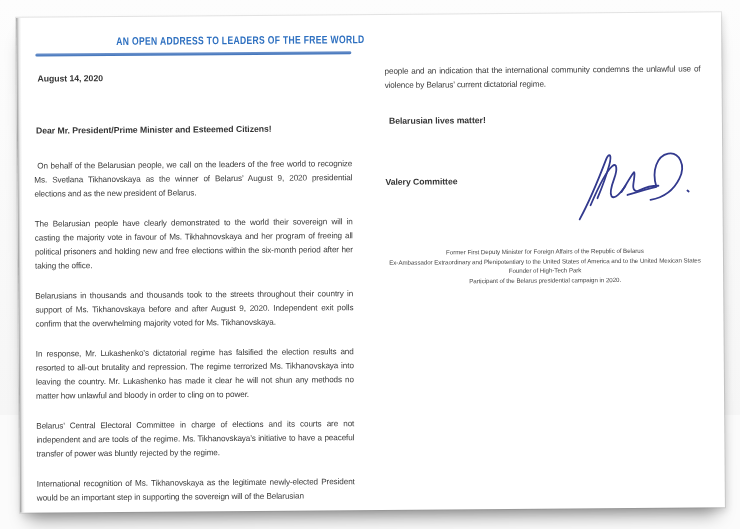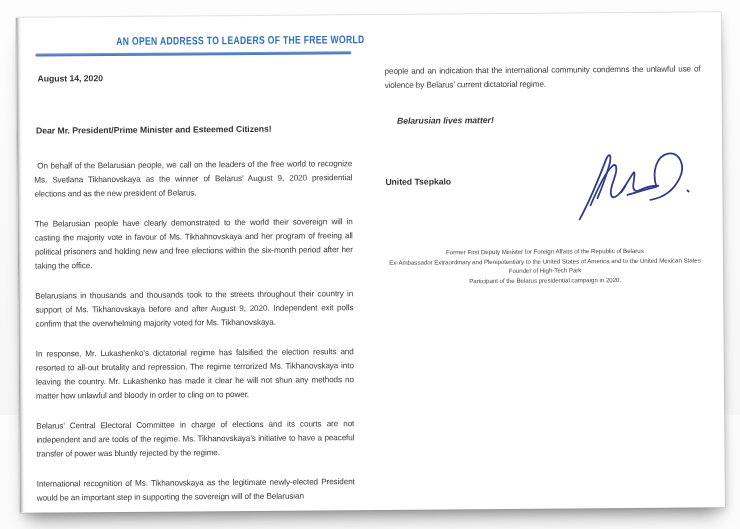--- a/index.html
+++ b/index.html
@@ -53,21 +53,21 @@
   .para {
     margin: 0 0 16px;
     font-size: 8.2px; line-height: 14px;
     letter-spacing: -0.12px;
     text-align: justify;
     color: #3c3c3c;
   }
   .para.first { text-indent: 3px; }
 
   .continuation { position: absolute; left: 0; top: 50px; width: 316px; margin: 0; }
-  .slogan      { position: absolute; left: 12px; top: 101px; font-style: italic; }
+  .slogan      { position: absolute; left: 4px; top: 101px; }
   .signer-name { position: absolute; left: 0; top: 162px; }
   .signature-svg { position: absolute; left: 182px; top: 126px; width: 132px; height: 88px; }
   .titles {
     position: absolute; left: -8px; top: 233px; width: 334px;
     text-align: center; font-size: 6.2px; line-height: 9.6px;
     color: #474747; letter-spacing: -0.05px;
   }
 </style>
 </head>
 <body>
@@ -95,21 +95,21 @@
         <p class="para">Belarus’ Central Electoral Committee in charge of elections and its courts are not independent and are tools of the regime.  Ms. Tikhanovskaya’s initiative to have a peaceful transfer of power was bluntly rejected by the regime.</p>
         <p class="para">International recognition of Ms. Tikhanovskaya as the legitimate newly-elected President would be an important step in supporting the sovereign will of the Belarusian</p>
       </div>
     </div>
 
     <div class="col-right">
       <p class="para continuation">people and an indication that the international community condemns the unlawful use of violence by Belarus’ current dictatorial regime.</p>
 
       <div class="slogan bold-line">Belarusian lives matter!</div>
 
-      <div class="signer-name bold-line">United Tsepkalo</div>
+      <div class="signer-name bold-line">Valery Committee</div>
 
       <svg class="signature-svg" viewBox="0 0 132 88" aria-hidden="true">
         <g fill="none" stroke="#333a8e" stroke-width="1.8" stroke-linecap="round" stroke-linejoin="round">
           <path d="M12 80 C 22 62, 32 38, 39 20 C 42 13, 45 15, 42 26 C 38 40, 33 52, 30 59"></path>
           <path d="M23 66 C 30 50, 38 33, 45 27 C 50 23, 50 31, 47 39 C 44 47, 42 54, 44 57 C 47 61, 53 54, 58 47"></path>
           <path d="M54 53 C 59 45, 63 38, 66 34 C 68 31, 67 39, 66 45 C 65 51, 68 54, 73 51 C 79 48, 85 47, 91 47"></path>
           <path d="M60 56 C 70 53, 80 50, 89 48 C 84 32, 90 17, 101 15 C 112 13, 119 27, 112 40 C 106 52, 95 59, 83 61"></path>
           <path d="M120 52 l 1.2 1"></path>
         </g>
       </svg>

